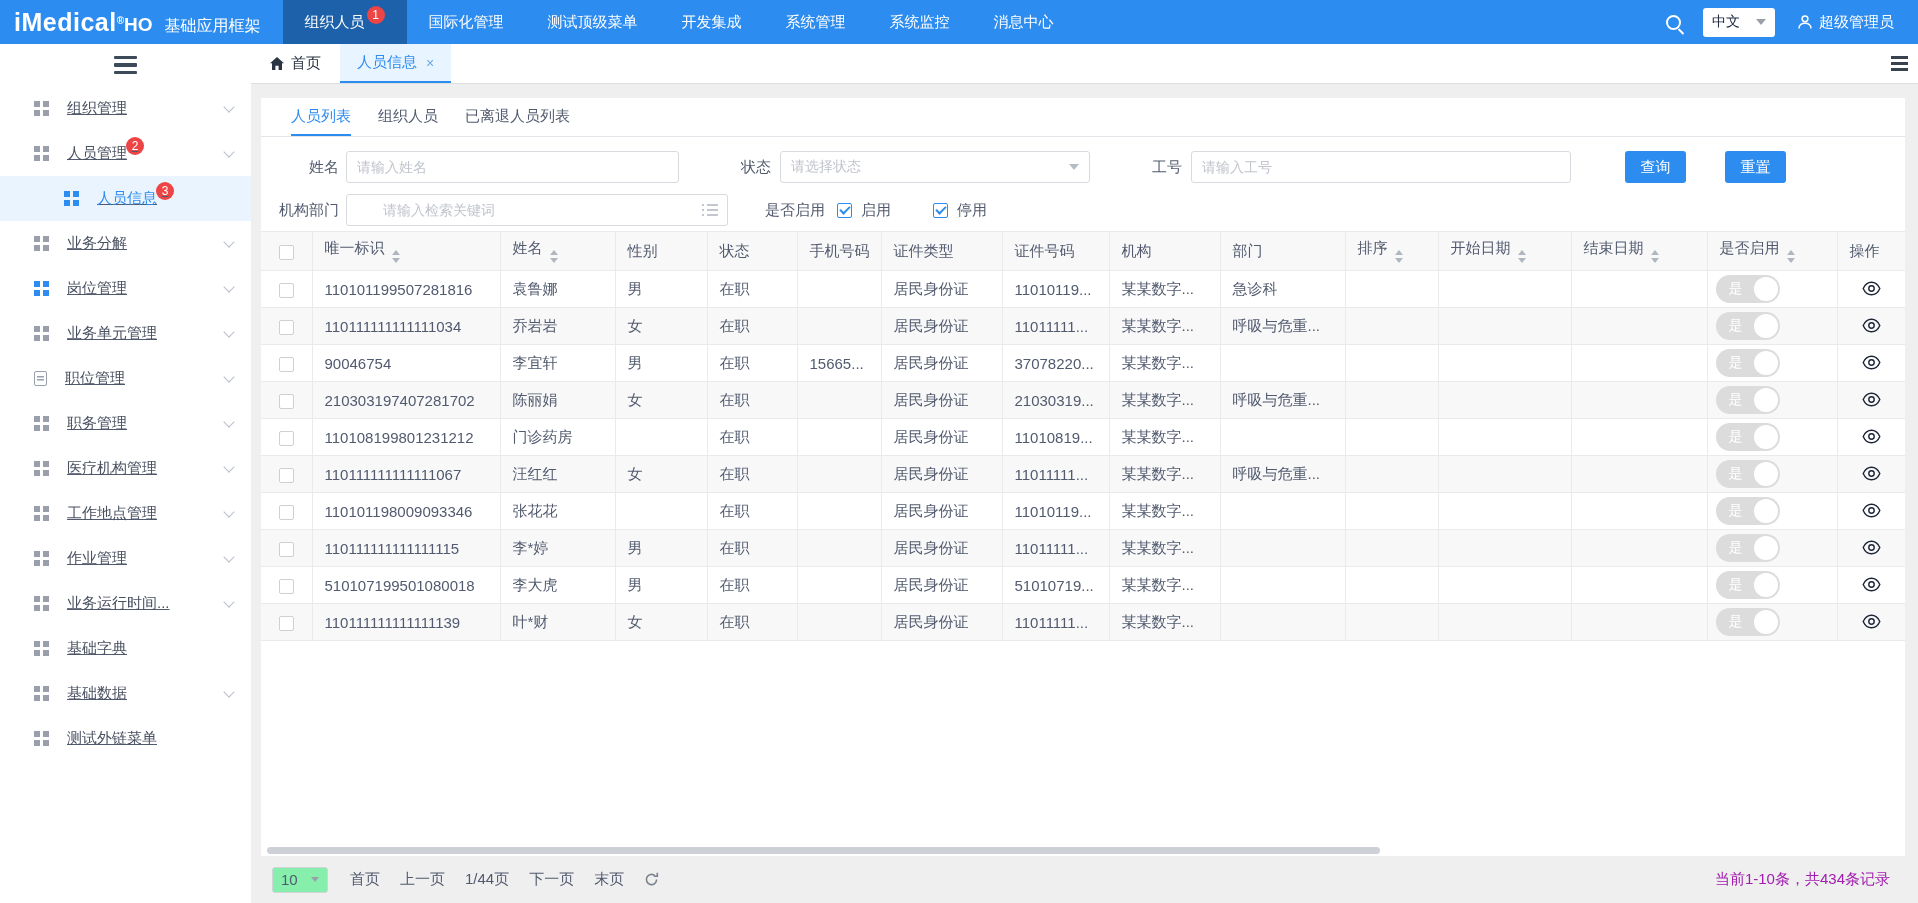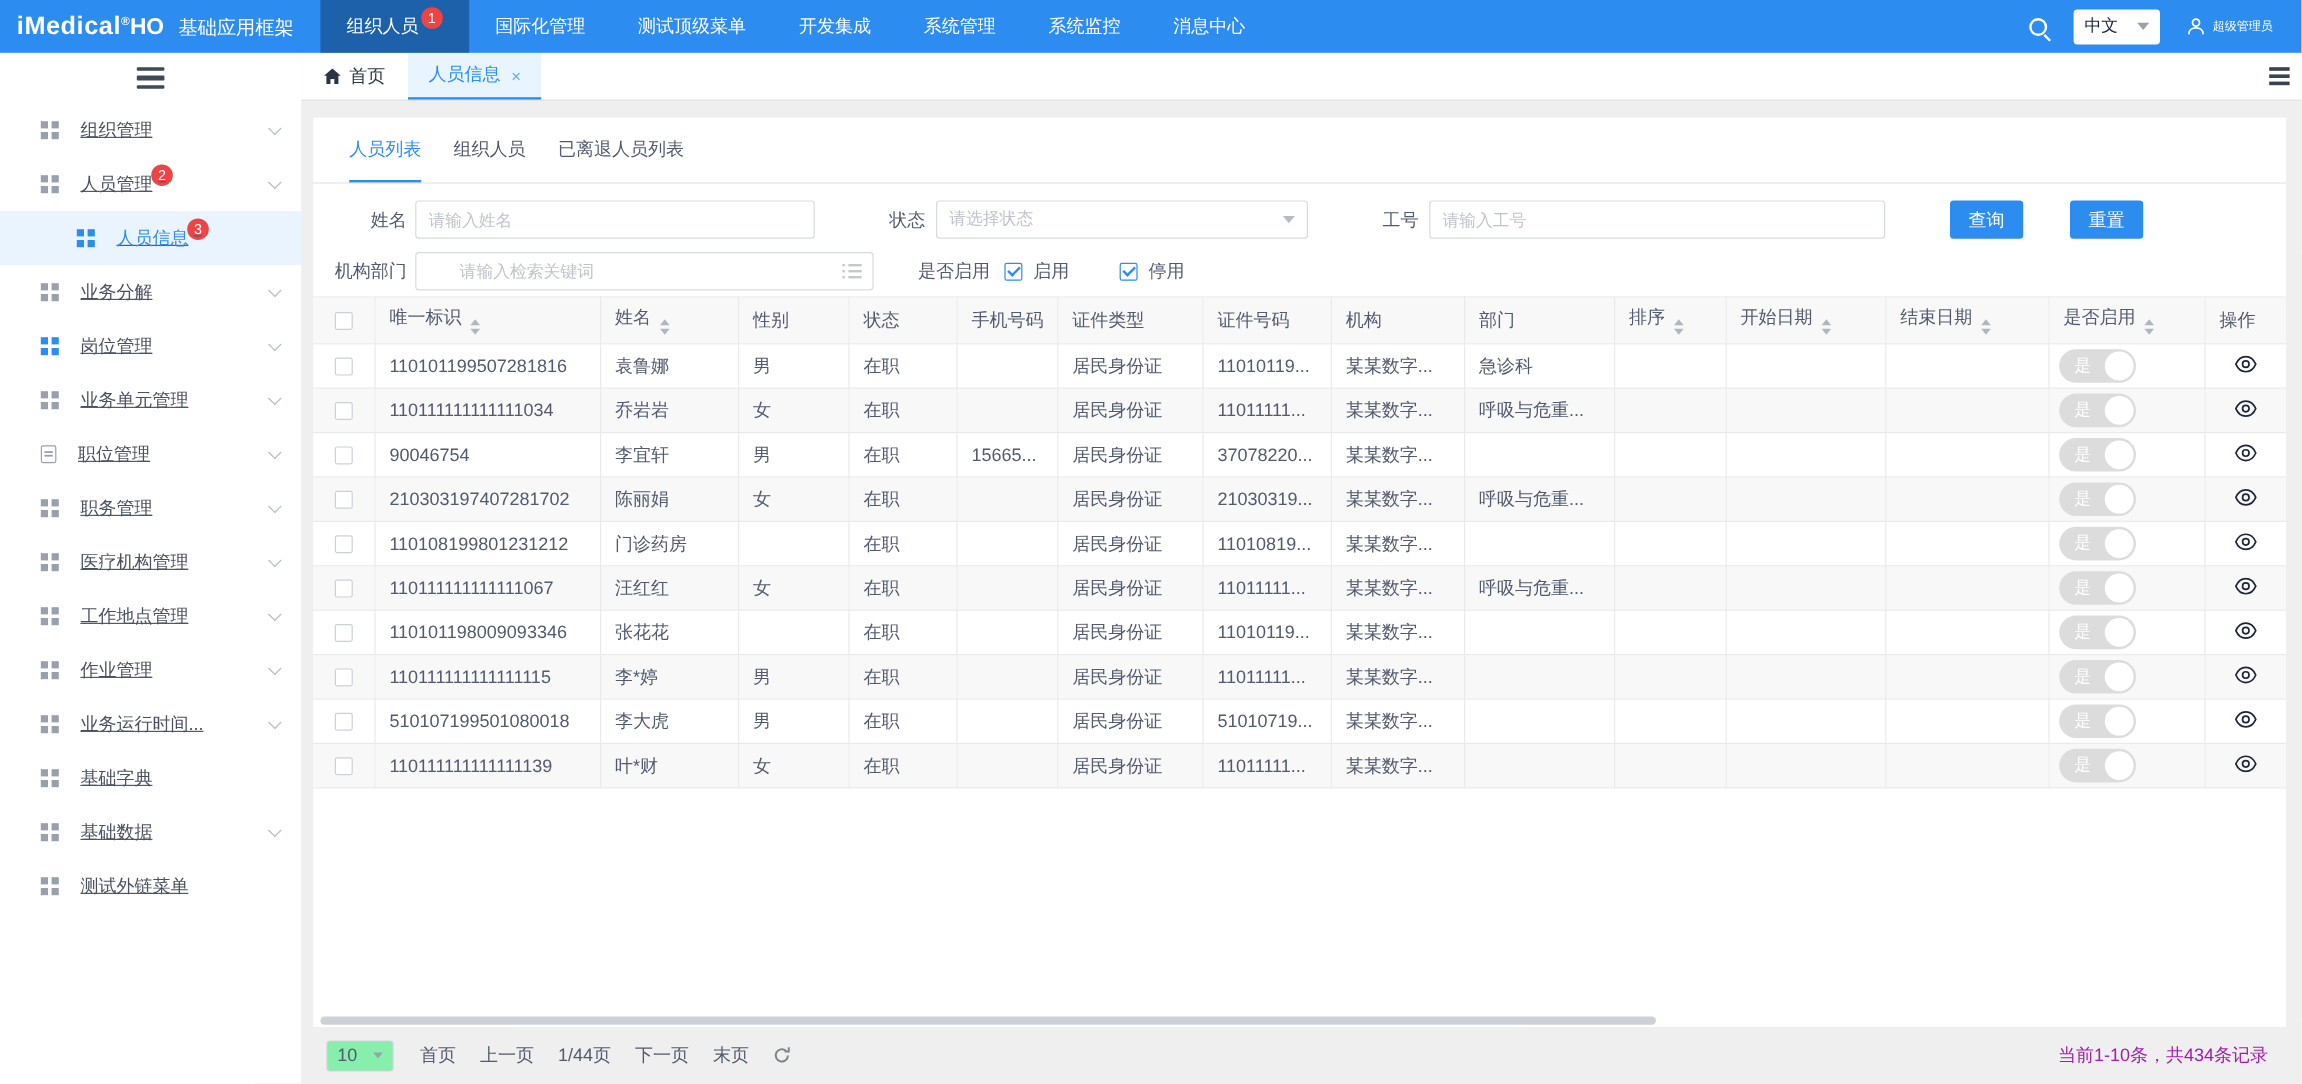--- a/index.html
+++ b/index.html
@@ -2,34 +2,34 @@
 <html><head>
 <meta charset="utf-8">
 <style>
   * { margin:0; padding:0; box-sizing:border-box; }
   html,body { width:1918px; height:903px; overflow:hidden; }
   body { font-family:"Liberation Sans","DejaVu Sans",sans-serif; font-size:15px; color:#515a6e; background:#efefef; position:relative; }
 
   
   .topnav { position:absolute; left:0; top:0; width:1918px; height:44px; background:#2d8cf0; color:#fff; display:flex; align-items:center; padding-left:14px; z-index:30; }
   .logo-area { display:flex; align-items:baseline; margin-right:22px; white-space:nowrap; }
-  .logo-main { font-size:21px; font-weight:bold; letter-spacing:0.5px;text-align:center; }
+  .logo-main { font-size:25px; font-weight:bold; letter-spacing:0.5px;text-align:center; }
   .logo-reg { font-size:10px; vertical-align:super; position:relative; top:-7px; font-weight:bold; }
   .logo-sub { font-size:19px; font-weight:bold; margin-right:12px; }
   .app-title { font-size:16px; }
   .nav-items { display:flex; height:100%; }
   .nav-item { padding:0 22px; display:flex; align-items:center; font-size:15px; cursor:pointer; white-space:nowrap; }
   .nav-item.active { background:rgba(5,39,73,0.42); }
   .num-badge { display:inline-block; min-width:18px; height:18px; line-height:18px; border-radius:9px; background:#ed4545; color:#fff; font-size:12px; text-align:center; padding:0 3px; margin-left:2px; transform:translateY(-7px); }
   .nav-right { margin-left:auto; display:flex; align-items:center; gap:22px; padding-right:24px; }
   .search-icon { width:15px; height:15px; border:2px solid #fff; border-radius:50%; position:relative; display:inline-block; }
   .search-icon::after { content:""; position:absolute; width:2px; height:7px; background:#fff; left:12px; top:11px; transform:rotate(-45deg); }
   .lang-select { background:#fff; color:#17233d; height:29px; min-width:72px; border-radius:3px; display:flex; align-items:center; justify-content:space-between; gap:12px; padding:0 9px; font-size:14px; cursor:pointer; }
   .caret-down { width:0; height:0; border-left:5px solid transparent; border-right:5px solid transparent; border-top:6px solid #9aa0aa; display:inline-block; }
-  .user-chip { display:flex; align-items:center; gap:6px; font-size:10px; cursor:pointer; }
+  .user-chip { display:flex; align-items:center; gap:6px; font-size:15px; cursor:pointer; }
 
   
   .sidebar { position:absolute; left:0; top:44px; width:251px; bottom:0; background:#fff; z-index:20;text-decoration:underline; }
   .side-burger { height:42px; display:flex; align-items:center; justify-content:center; cursor:pointer; }
   .burger { display:flex; flex-direction:column; gap:4px; }
   .burger i { display:block; width:23px; height:3.5px; background:#3c4a5a; border-radius:1px; }
   .side-item { height:45px; display:flex; align-items:center; padding:0 18px 0 34px; font-size:15px; color:#495060; cursor:pointer; white-space:nowrap; }
   .side-item.child { padding-left:64px; }
   .side-item.active { background:#e9f4fe; color:#2d8cf0; }
   .side-label { margin-left:18px; }
@@ -47,21 +47,21 @@
   .tabbar { position:absolute; left:251px; top:44px; right:0; height:40px; background:#fff; border-bottom:1px solid #dcdfe3; display:flex; align-items:stretch; z-index:10; }
   .tab-home { display:flex; align-items:center; gap:7px; padding:0 19px; font-size:15px; color:#2b3442; cursor:pointer; }
   .tab-item { display:flex; align-items:center; gap:9px; padding:0 17px; background:#e8f4ff; color:#2d8cf0; border-bottom:2px solid #2d8cf0; font-size:15px; cursor:pointer; }
   .tab-close { font-size:14px; color:#69a9e6; cursor:pointer; }
   .tabbar-burger { margin-left:auto; align-self:center; margin-right:10px; cursor:pointer; display:flex; flex-direction:column; gap:3.5px; }
   .tabbar-burger i { display:block; width:17px; height:2.5px; background:#39424f; }
 
   
   .content { position:absolute; left:251px; top:84px; right:0; bottom:0; background:#efefef; }
   .card { position:absolute; left:10px; top:14px; right:13px; height:758px; background:#fff; }
-  .ptabs { height:55px; border-bottom:1px solid #e2e5e9; display:flex; padding-left:30px; }
+  .ptabs { height:39px; border-bottom:1px solid #e2e5e9; display:flex; padding-left:30px; }
   .ptab { display:flex; align-items:center; margin-right:27px; border-bottom:2px solid transparent; font-size:15px; color:#515a6e; cursor:pointer; }
   .ptab.active { color:#2d8cf0; border-bottom-color:#2d8cf0; }
 
   .filters { height:94px; padding-top:7px; }
   .f-row { display:flex; align-items:center; height:40px; margin-top:3px; }
   .f-label { width:78px; text-align:right; margin-right:7px; font-size:15px; color:#515a6e; white-space:nowrap; }
   .f-label.mid { width:92px; margin-right:9px; }
   .f-input { height:32px; border:1px solid #d7dbe0; border-radius:3px; padding:0 10px; font-size:14px; color:#515a6e; font-family:inherit; outline:none; background:#fff; }
   .f-input::placeholder { color:#c0c4cc; }
   .w-name { width:333px; } .w-emp { width:380px; } 

